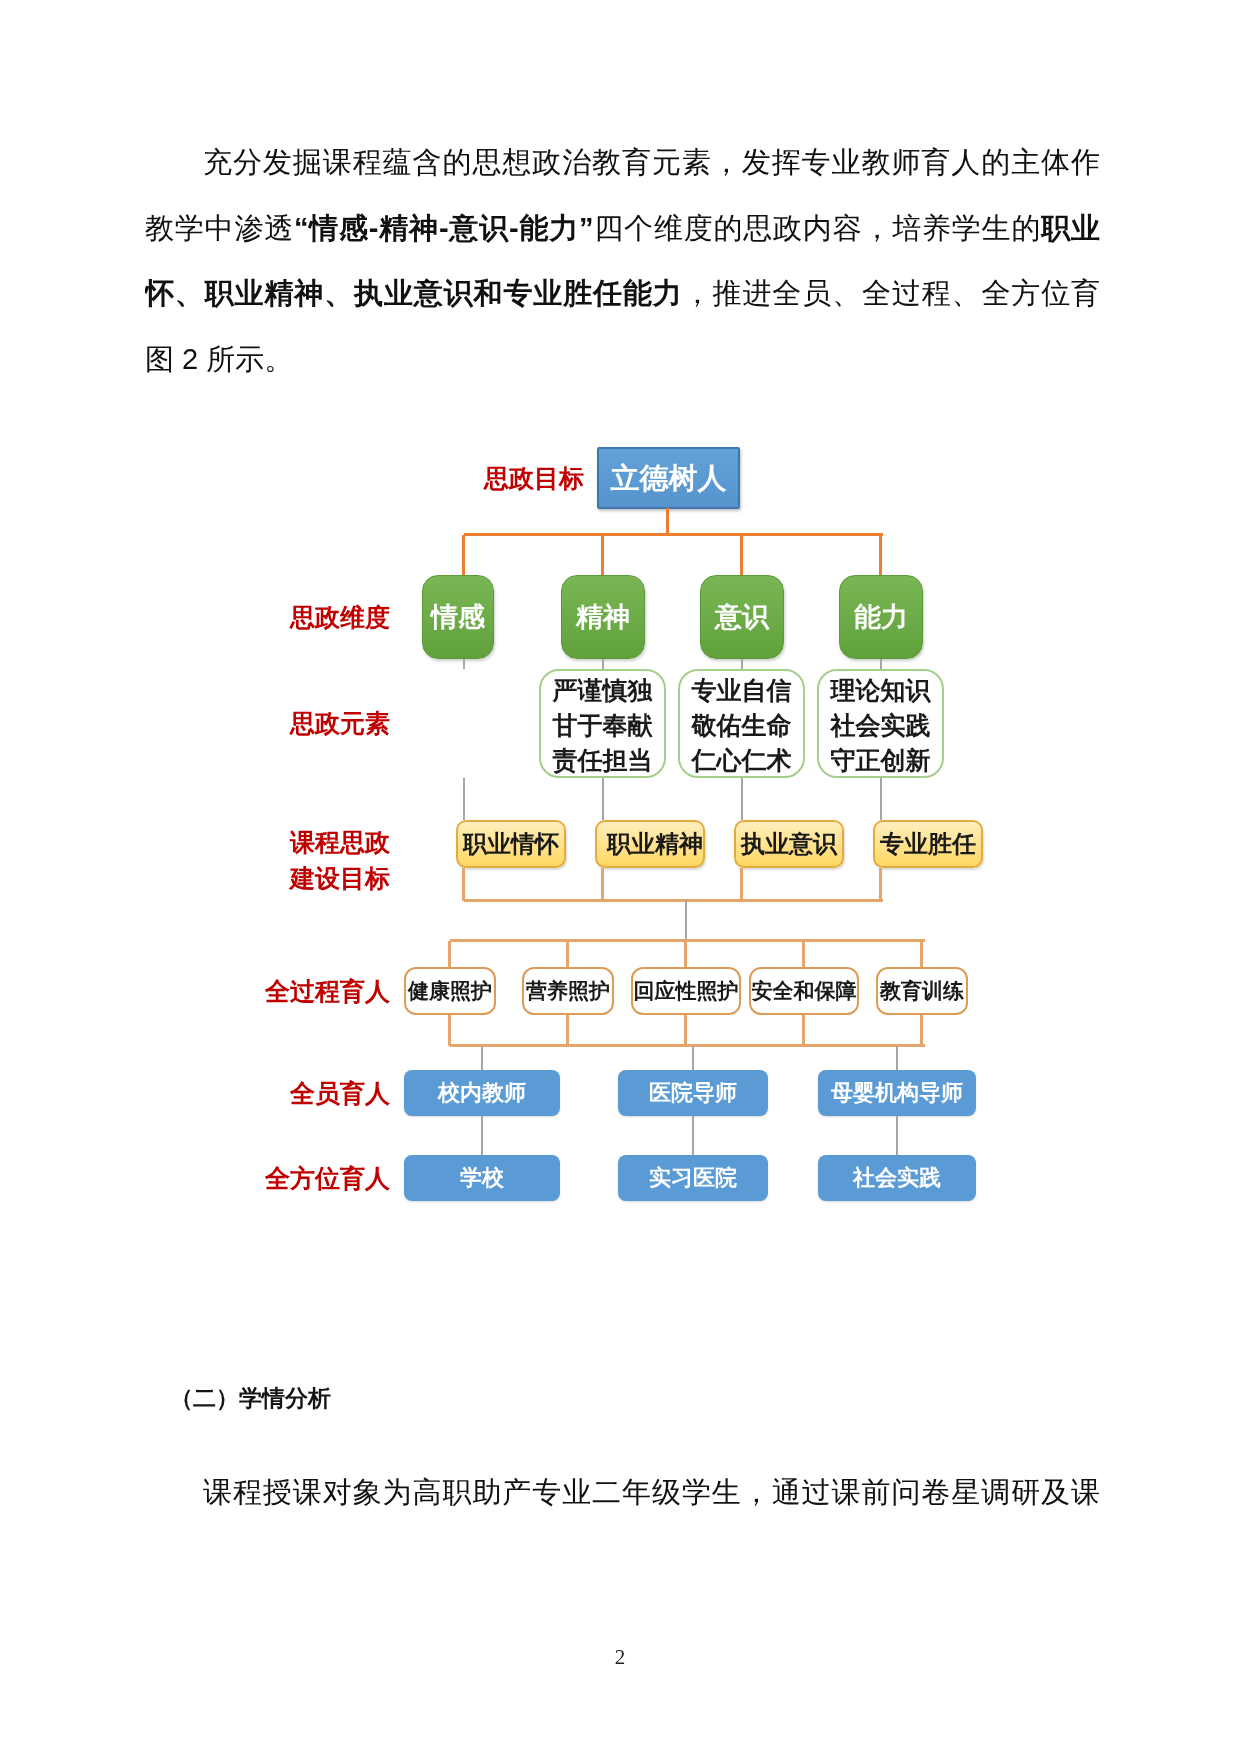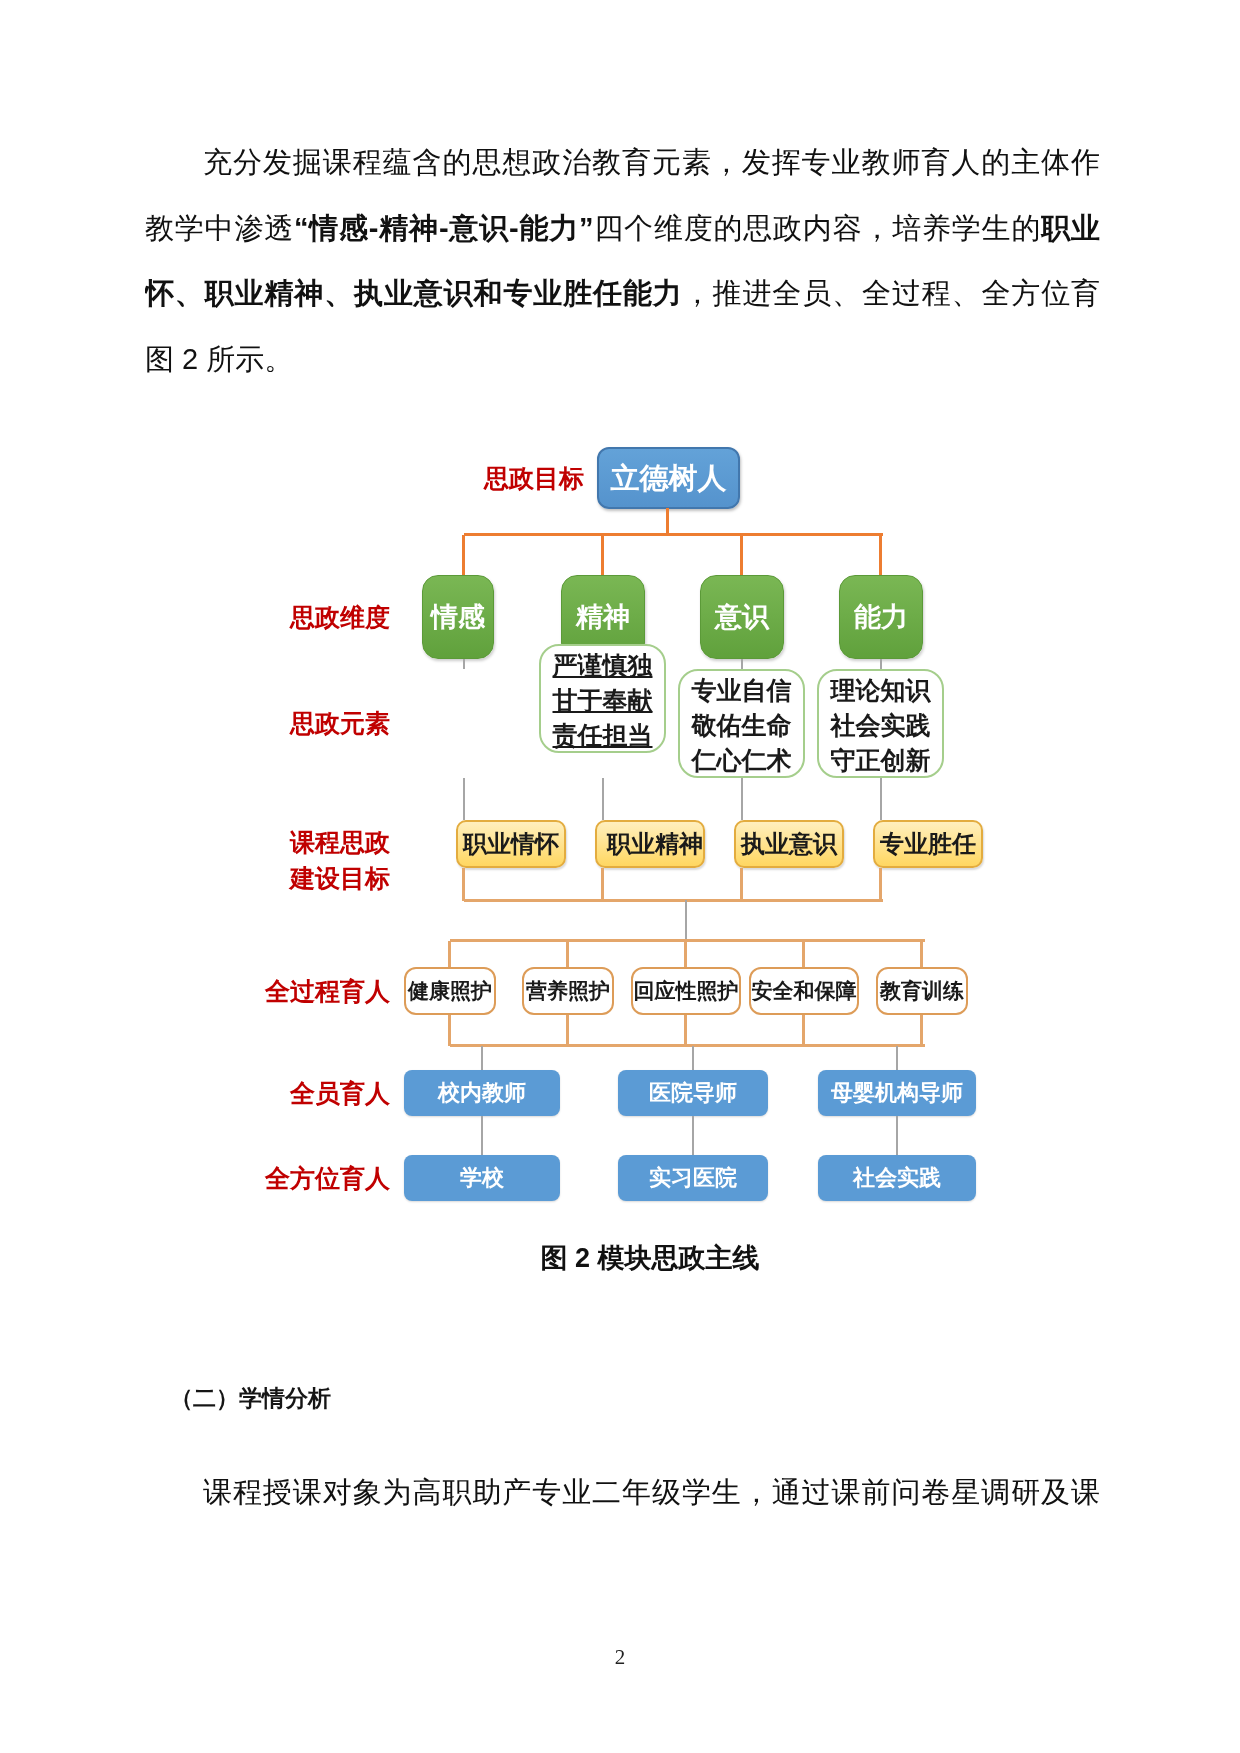--- a/index.html
+++ b/index.html
@@ -9,21 +9,21 @@
   }
   
   .para{position:absolute;left:145px;width:955px;font-size:29px;color:#111;}
   .jline{height:65.5px;line-height:65.5px;text-align:justify;text-align-last:justify;text-justify:inter-ideograph;overflow:hidden;}
   .pline{height:65.5px;line-height:65.5px;}
   .indent{padding-left:58px;}
   .b{font-weight:bold;}
   .heading{position:absolute;left:145px;top:1368px;width:955px;height:60px;line-height:60px;font-size:23px;font-weight:bold;padding-left:25px;}
   
   .fig-box{position:absolute;box-sizing:border-box;text-align:center;font-weight:bold;}
-  .goalbox{background:linear-gradient(180deg,#63a2d8,#5593cd);border:2px solid #4277ad;border-radius:12px;
+  .goalbox{background:linear-gradient(180deg,#63a2d8,#5593cd);border:2px solid #4277ad;border-radius:2px;
     color:#fff;font-size:29px;line-height:58px;box-shadow:1px 2px 3px rgba(0,0,0,.25);}
   .gbox{background:linear-gradient(180deg,#7ab754,#60a13c);border:1px solid #5b9a38;border-radius:16px;
     color:#fff;font-size:27px;line-height:82px;box-shadow:1px 2px 3px rgba(0,0,0,.2);}
   .ebox{background:#fff;border:2px solid #a5ce8c;border-radius:20px;color:#1a1a1a;font-size:25px;line-height:35px;padding-top:2px;}
   .ybox{background:linear-gradient(180deg,#ffefbe,#ffd761);border:2px solid #e3ac3f;border-radius:10px;
     color:#1a1a1a;font-size:24px;line-height:44px;box-shadow:1px 2px 2px rgba(0,0,0,.15);margin-left:47px;}
   .pbox{background:#fff;border:2px solid #dd9c58;border-radius:12px;color:#1a1a1a;font-size:21px;line-height:44px;}
   .bbox{background:#5b9bd5;border-radius:8px;color:#fff;font-size:22px;line-height:46px;box-shadow:0 1px 2px rgba(0,0,0,.15);}
   .rlabel{position:absolute;right:850px;color:#c00000;font-weight:bold;font-size:25px;line-height:30px;text-align:right;white-space:nowrap;}
   .cn{position:absolute;}
@@ -66,21 +66,21 @@
   <div class="fig-box gbox" style="left:422px;top:575px;width:72px;height:84px;">情感</div>
   <div class="fig-box gbox" style="left:561px;top:575px;width:84px;height:84px;">精神</div>
   <div class="fig-box gbox" style="left:700px;top:575px;width:84px;height:84px;">意识</div>
   <div class="fig-box gbox" style="left:839px;top:575px;width:84px;height:84px;">能力</div>
 
   <div class="cn cn-g" style="left:463px;top:659px;width:2px;height:10px;"></div>
   <div class="cn cn-g" style="left:602px;top:659px;width:2px;height:10px;"></div>
   <div class="cn cn-g" style="left:741px;top:659px;width:2px;height:10px;"></div>
   <div class="cn cn-g" style="left:880px;top:659px;width:2px;height:10px;"></div>
 
-  <div class="fig-box ebox" style="left:539px;top:644px;width:127px;height:109px;text-decoration:underline;">
+  <div class="fig-box ebox" style="left:539px;top:669px;width:127px;height:109px;">
       <div>严谨慎独</div>
       <div>甘于奉献</div>
       <div>责任担当</div>
     </div>
   <div class="fig-box ebox" style="left:678px;top:669px;width:127px;height:109px;">
       <div>专业自信</div>
       <div>敬佑生命</div>
       <div>仁心仁术</div>
     </div>
   <div class="fig-box ebox" style="left:817px;top:669px;width:127px;height:109px;">
@@ -135,21 +135,20 @@
   <div class="fig-box bbox" style="left:818px;top:1070px;width:158px;height:46px;">母婴机构导师</div>
 
   <div class="cn cn-g" style="left:481px;top:1116px;width:2px;height:39px;"></div>
   <div class="cn cn-g" style="left:692px;top:1116px;width:2px;height:39px;"></div>
   <div class="cn cn-g" style="left:896px;top:1116px;width:2px;height:39px;"></div>
 
   <div class="fig-box bbox" style="left:404px;top:1155px;width:156px;height:46px;">学校</div>
   <div class="fig-box bbox" style="left:618px;top:1155px;width:150px;height:46px;">实习医院</div>
   <div class="fig-box bbox" style="left:818px;top:1155px;width:158px;height:46px;">社会实践</div>
 
-  <div class="caption">图 2 模块思政主线</div>
 
   <div class="heading">（二）学情分析</div>
   <div class="para" style="top:1460px;">
     <div class="jline indent"><span>课程授课对象为高职助产专业二年级学生，通过课前问卷星调研及课堂派平</span></div>
   </div>
 
   <div class="pagenum">2</div>
 
 </div>
 

